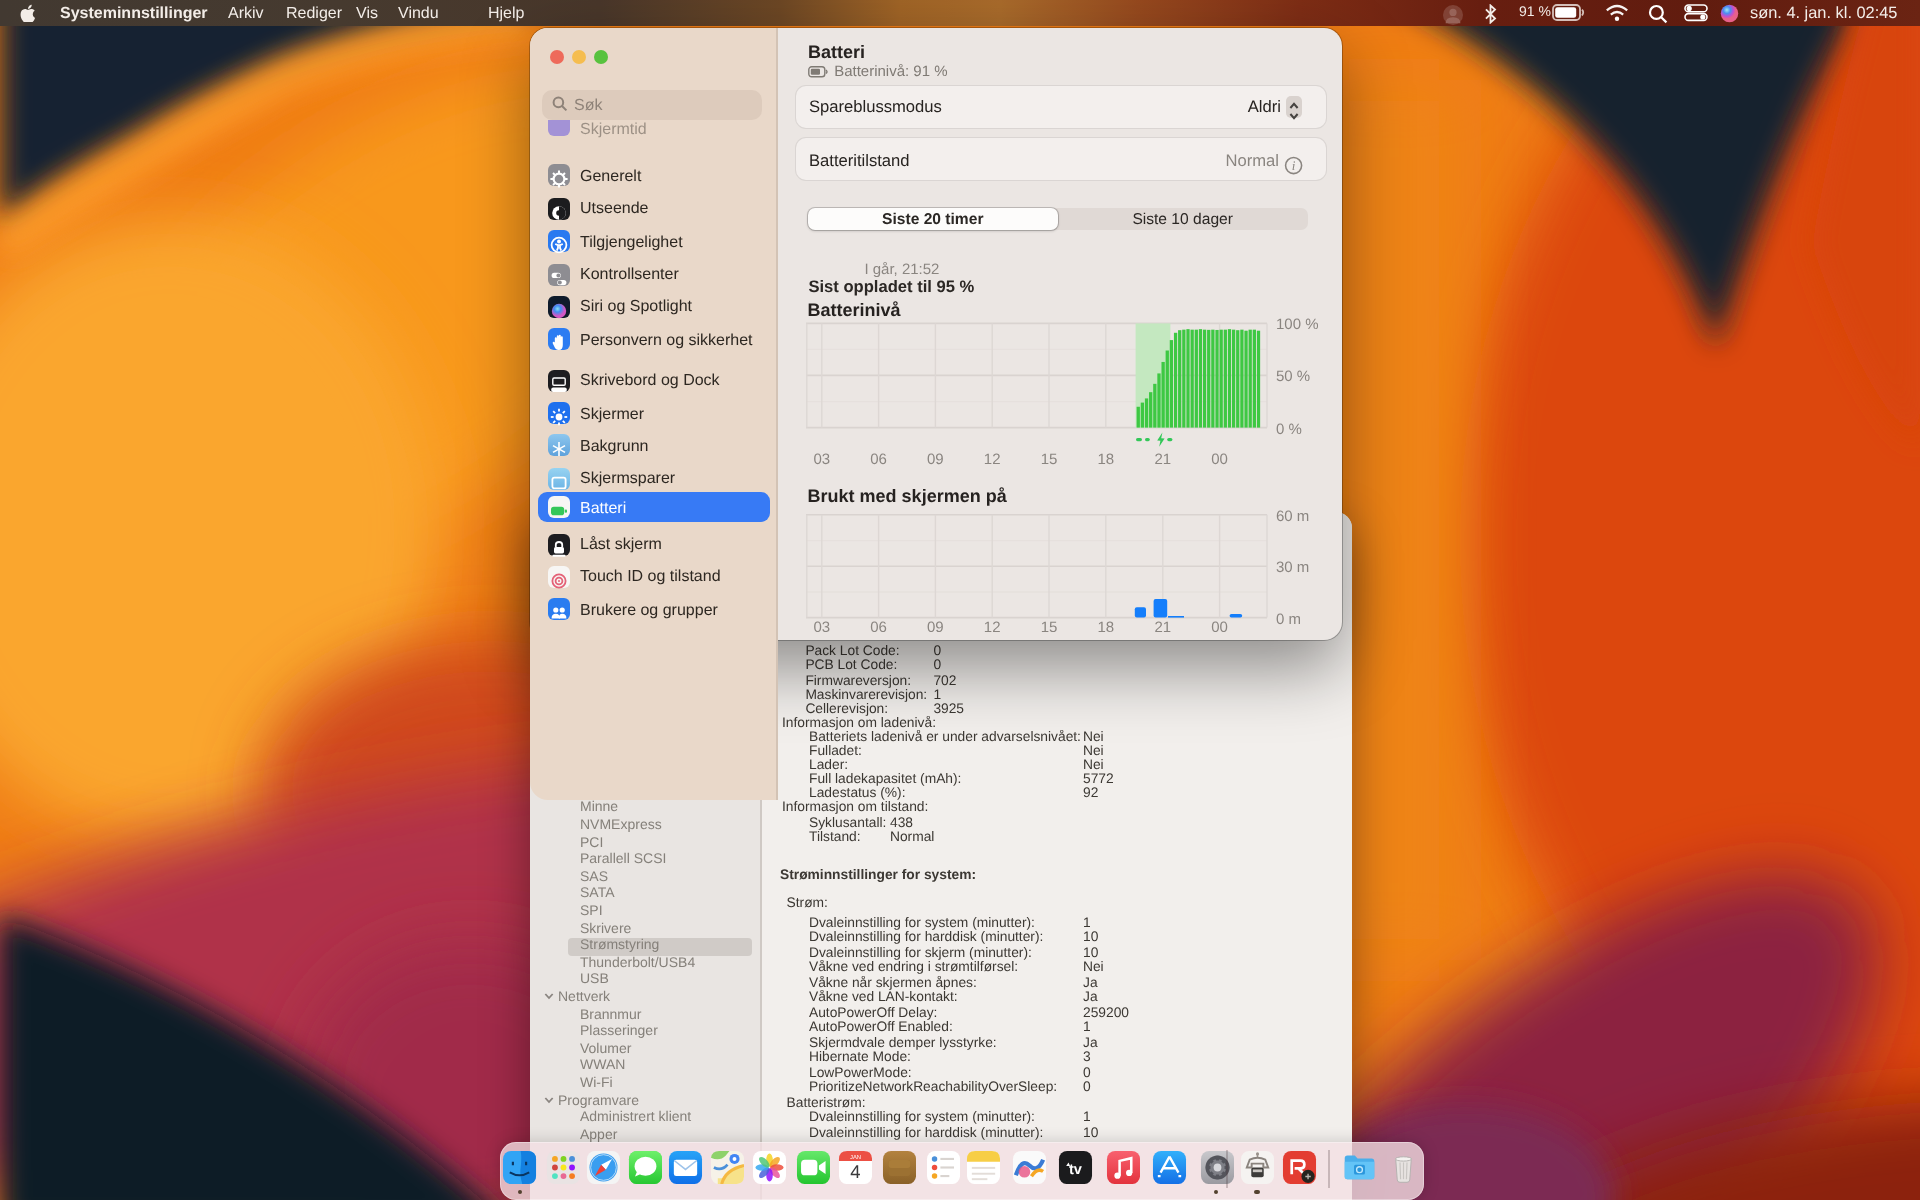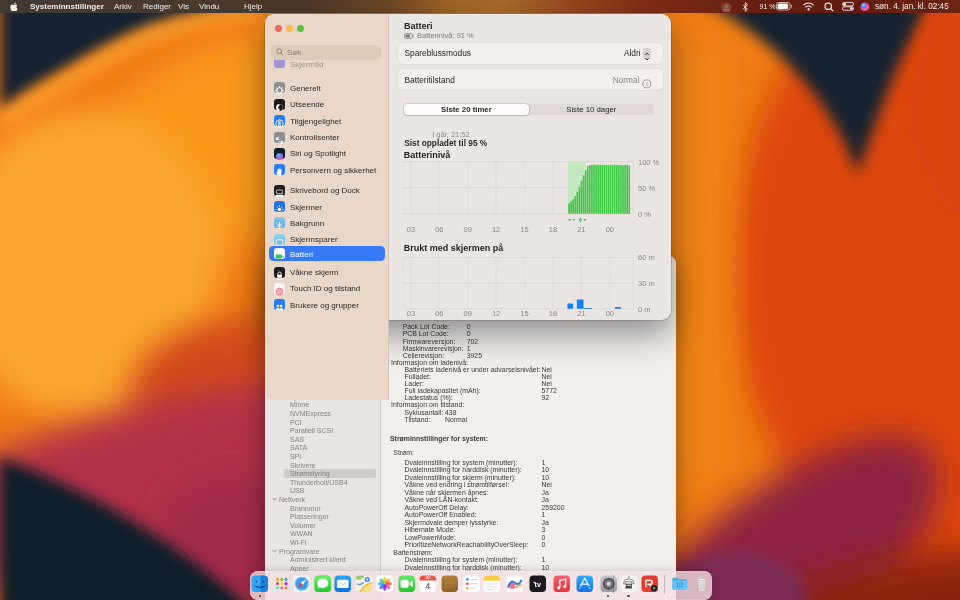--- a/index.html
+++ b/index.html
@@ -353,21 +353,21 @@
           </svg></div>
         <span class="rtx" style="color:#fff;">Batteri</span>
       </div>
 
   <div class="row" style="top:251px;">
         <div class="ric" style="background:#1d1d20;"><svg width="11" height="11" viewBox="0 0 11 11">
             <path d="M3.9 4.5 L3.9 3.4 Q3.9 2 5.5 2 Q7.1 2 7.1 3.4 L7.1 4.5" fill="none" stroke="#fff" stroke-width=".9"></path>
             <rect x="3" y="4.5" width="5" height="3.2" rx="0.8" fill="#fff"></rect>
             <rect x="2.2" y="8.4" width="6.6" height="1" rx="0.5" fill="#fff"></rect>
           </svg></div>
-        <span class="rtx">Våkne skjerm</span>
+        <span class="rtx">Låst skjerm</span>
       </div>
 
   <div class="row" style="top:267.4px;">
         <div class="ric" style="background:#f7f6f4;"><svg width="11" height="11" viewBox="0 0 11 11">
             <circle cx="5.5" cy="5.5" r="3.3" fill="none" stroke="#e46278" stroke-width=".9"></circle>
             <circle cx="5.5" cy="5.5" r="1.7" fill="none" stroke="#e46278" stroke-width=".9"></circle>
             <circle cx="5.5" cy="5.5" r="0.5" fill="#e46278"></circle>
           </svg></div>
         <span class="rtx">Touch ID og tilstand</span>
       </div>

